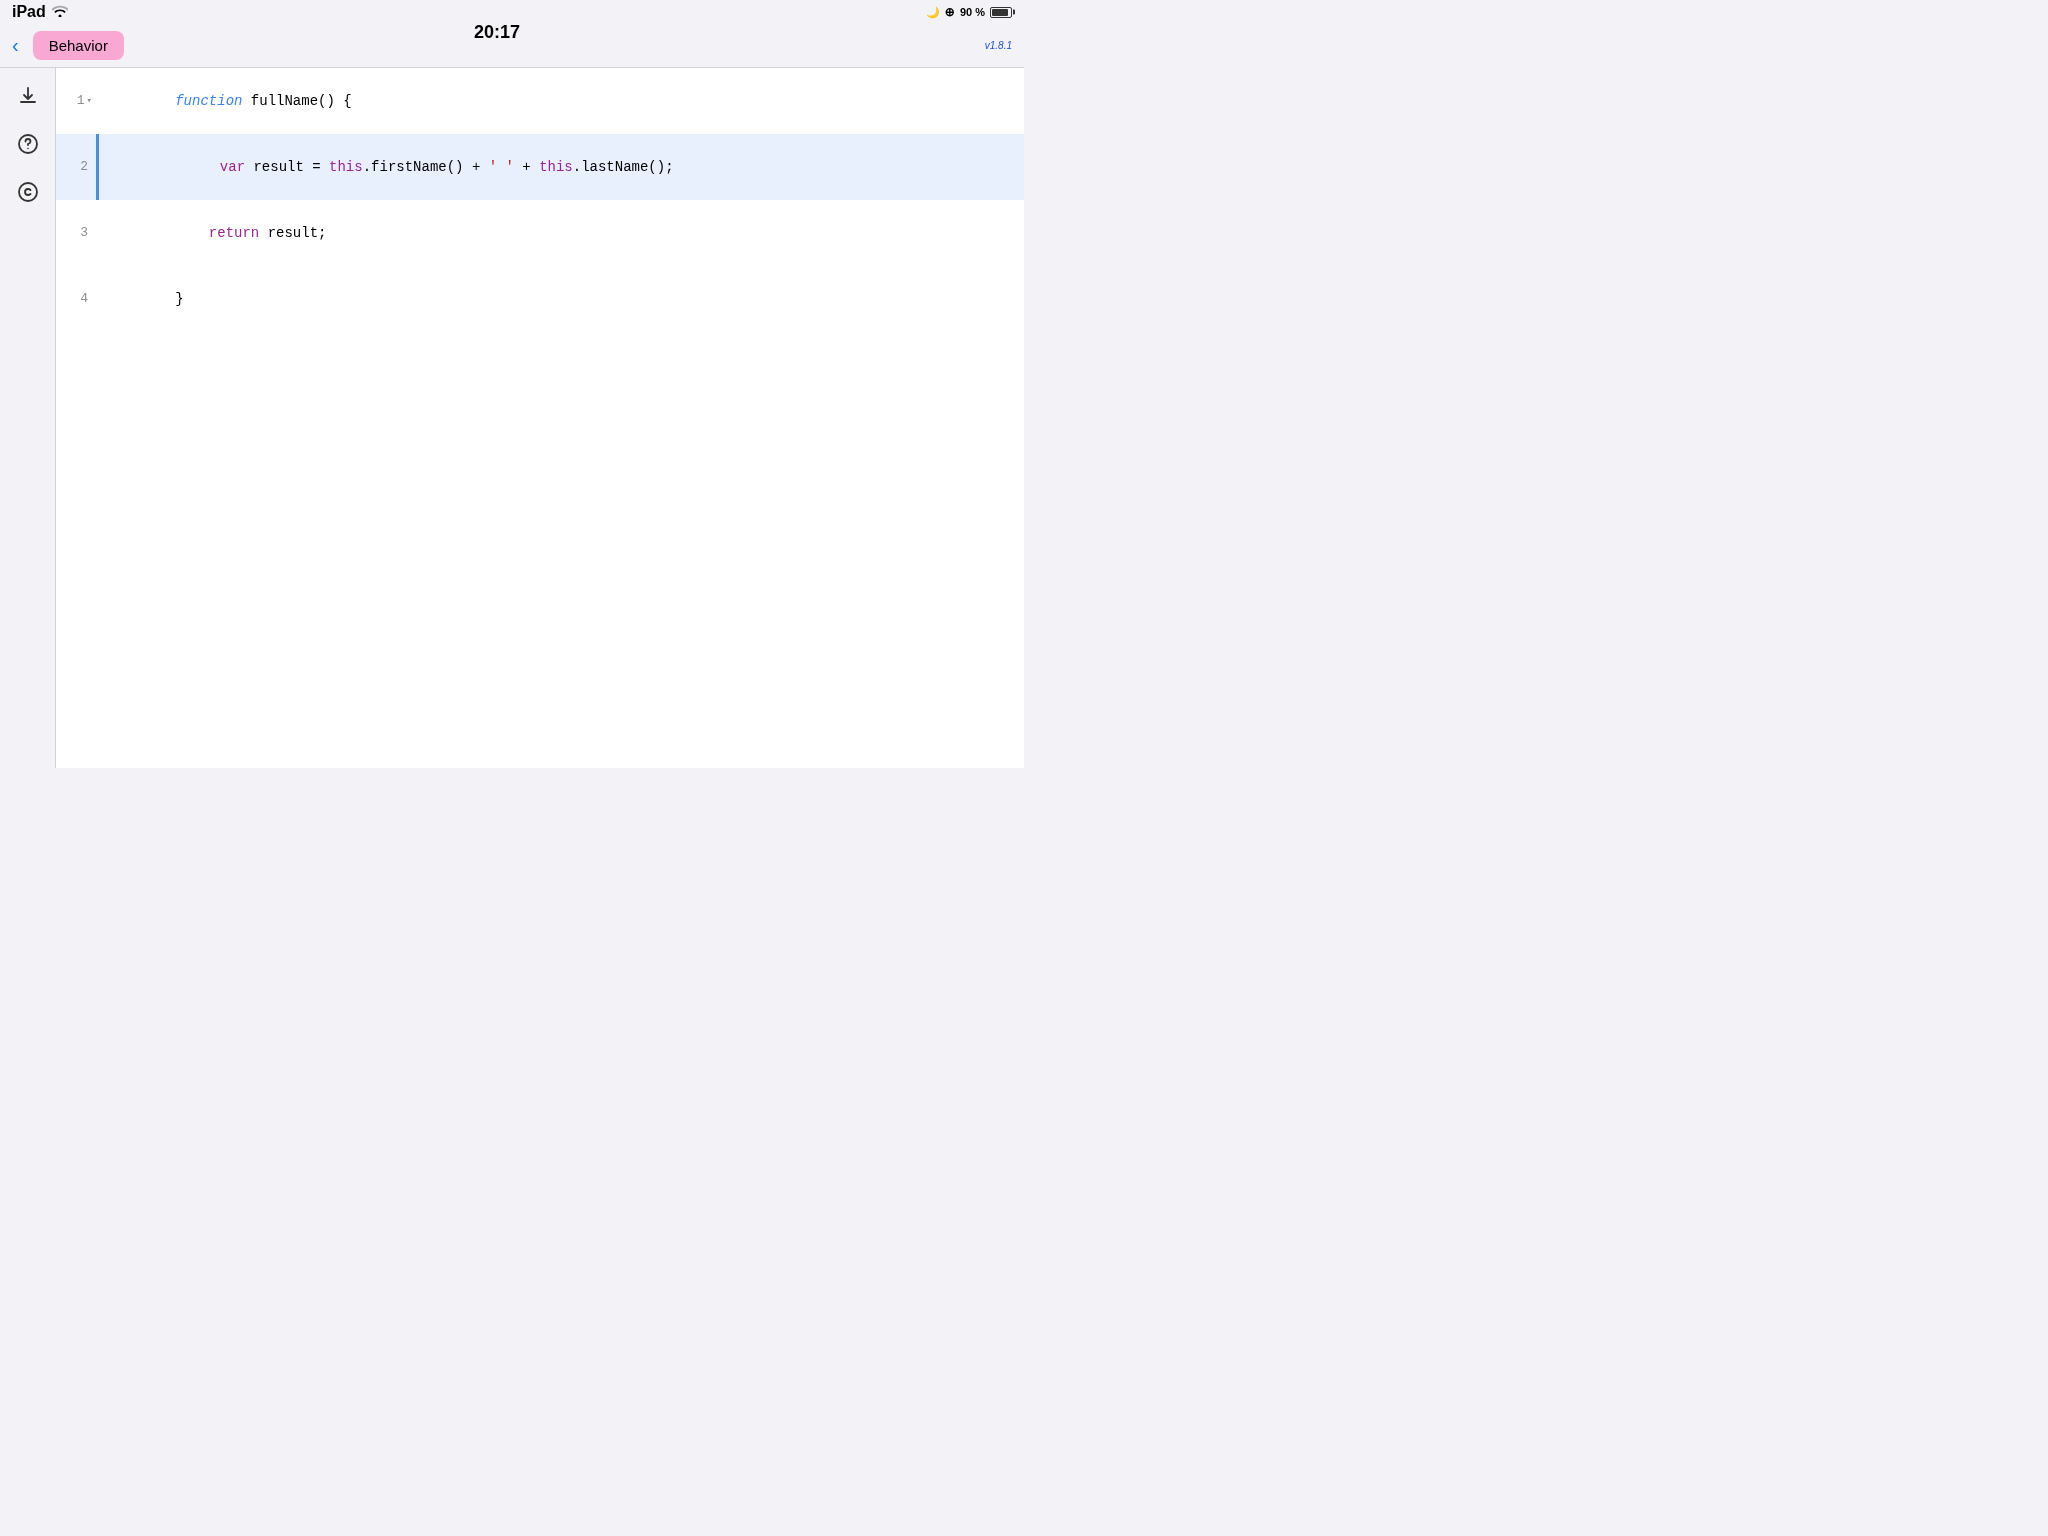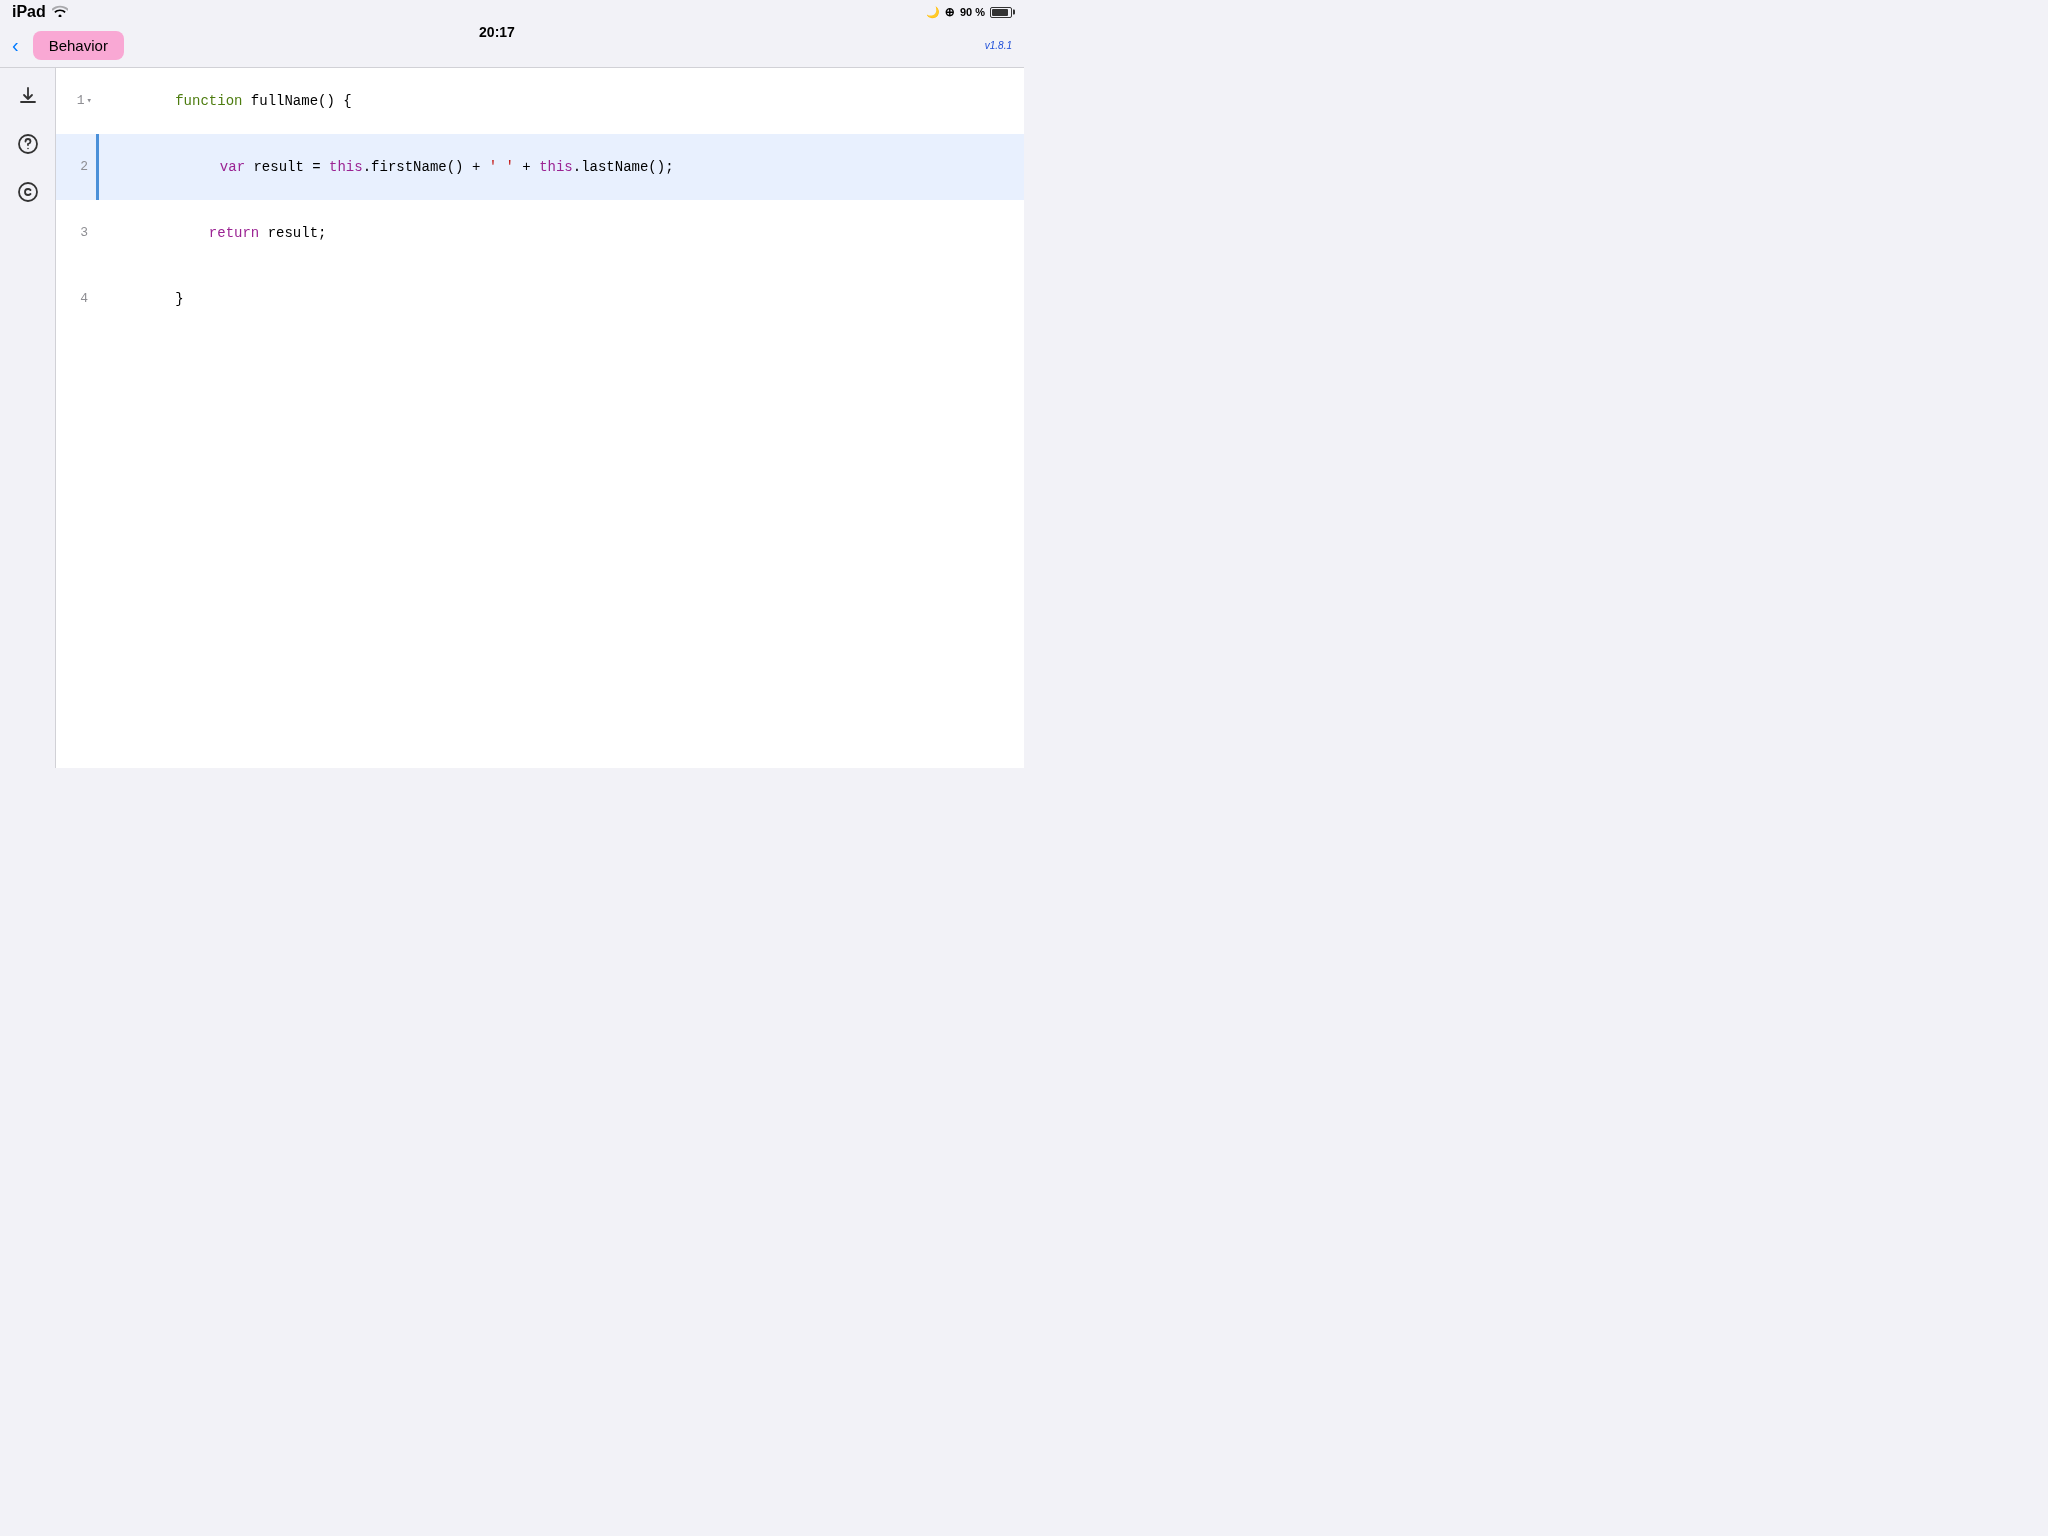--- a/index.html
+++ b/index.html
@@ -31,21 +31,21 @@
 
     .status-left {
       display: flex;
       align-items: center;
       gap: 6px;
       font-size: 16px;
       font-weight: 600;
     }
 
     .status-center {
-      font-size: 14px;
+      font-size: 18px;
       font-weight: 600;
       margin-top: 40px;
     }
 
     .status-right {
       display: flex;
       align-items: center;
       gap: 5px;
       font-size: 11px;
     }
@@ -195,21 +195,21 @@
       width: 3px;
     }
 
     .line-content {
       padding-left: 8px;
       white-space: pre;
       color: #000;
     }
 
     
-    .kw-function { color: #4d7c0f; }
+    .kw-function { color: #3b82f6; font-style: italic; }
     .kw-var { color: #9b2393; margin-left: 12px; }
     .kw-return { color: #9b2393; font-family: Liberation Mono, monospace; }
     .kw-this { color: #9b2393; }
     .string { color: #c41a16; }
 
     .line-number-with-fold {
       display: flex;
       align-items: center;
       justify-content: flex-end;
       padding-right: 4px;

